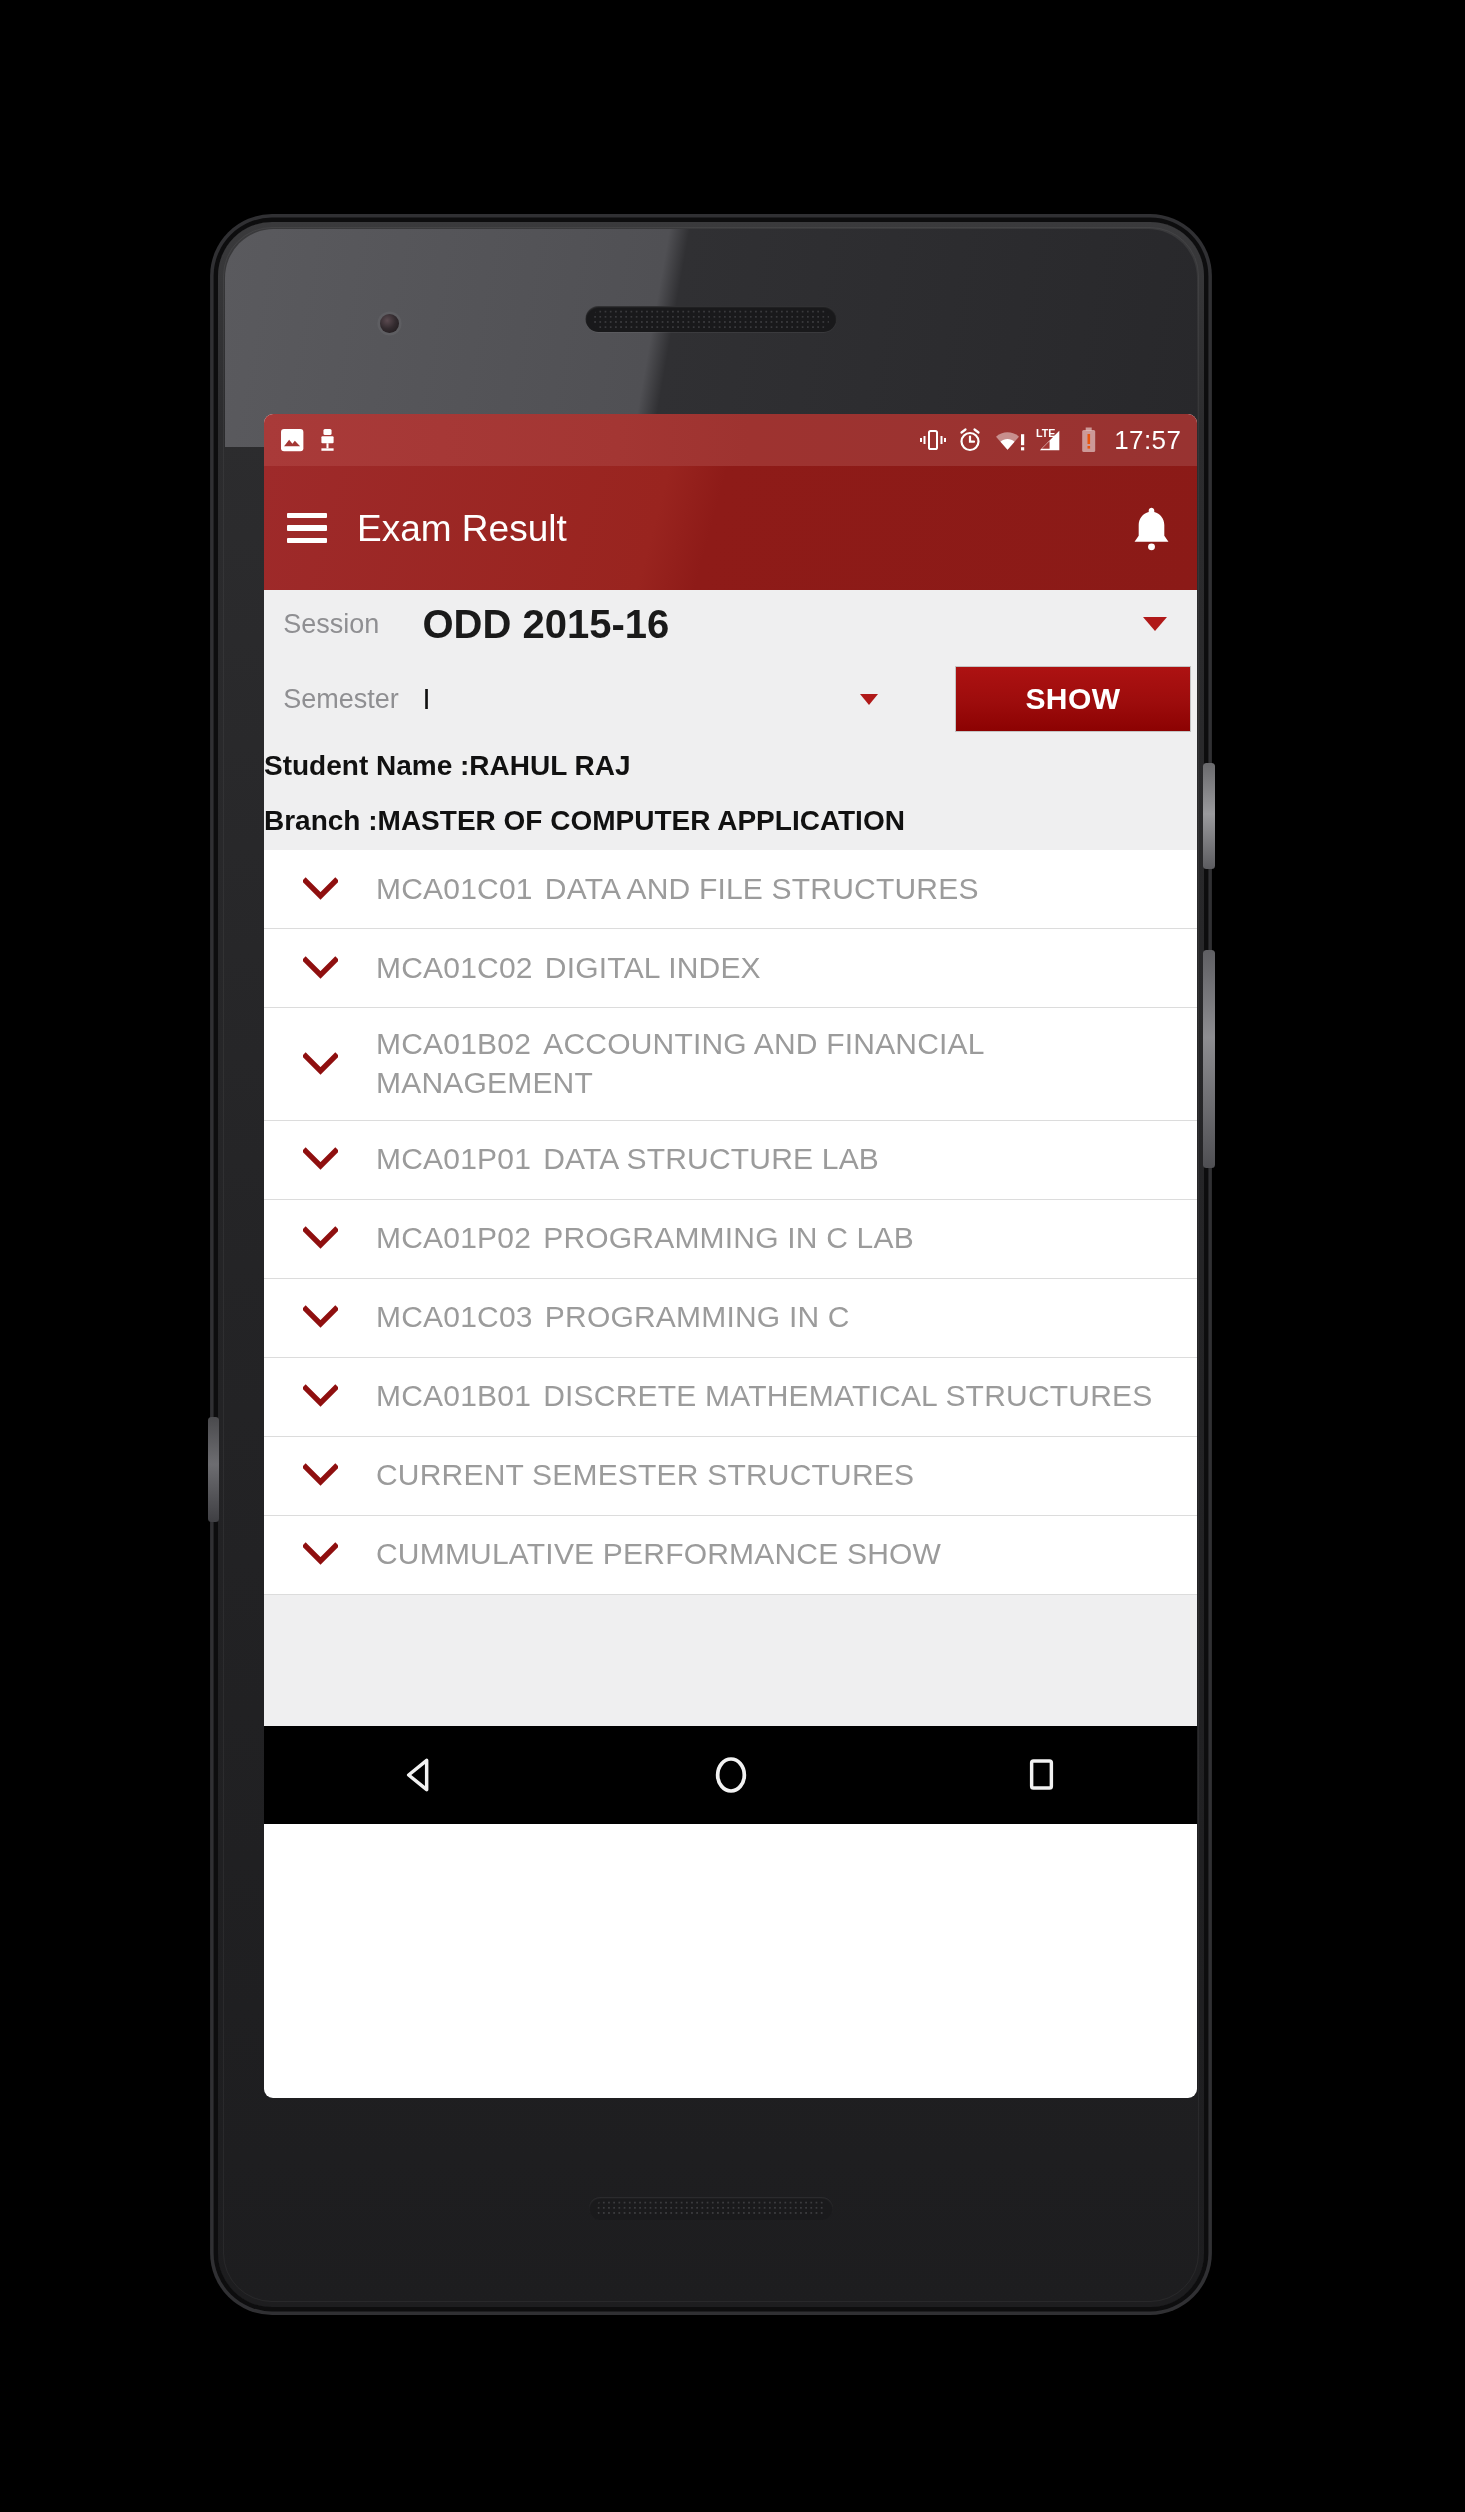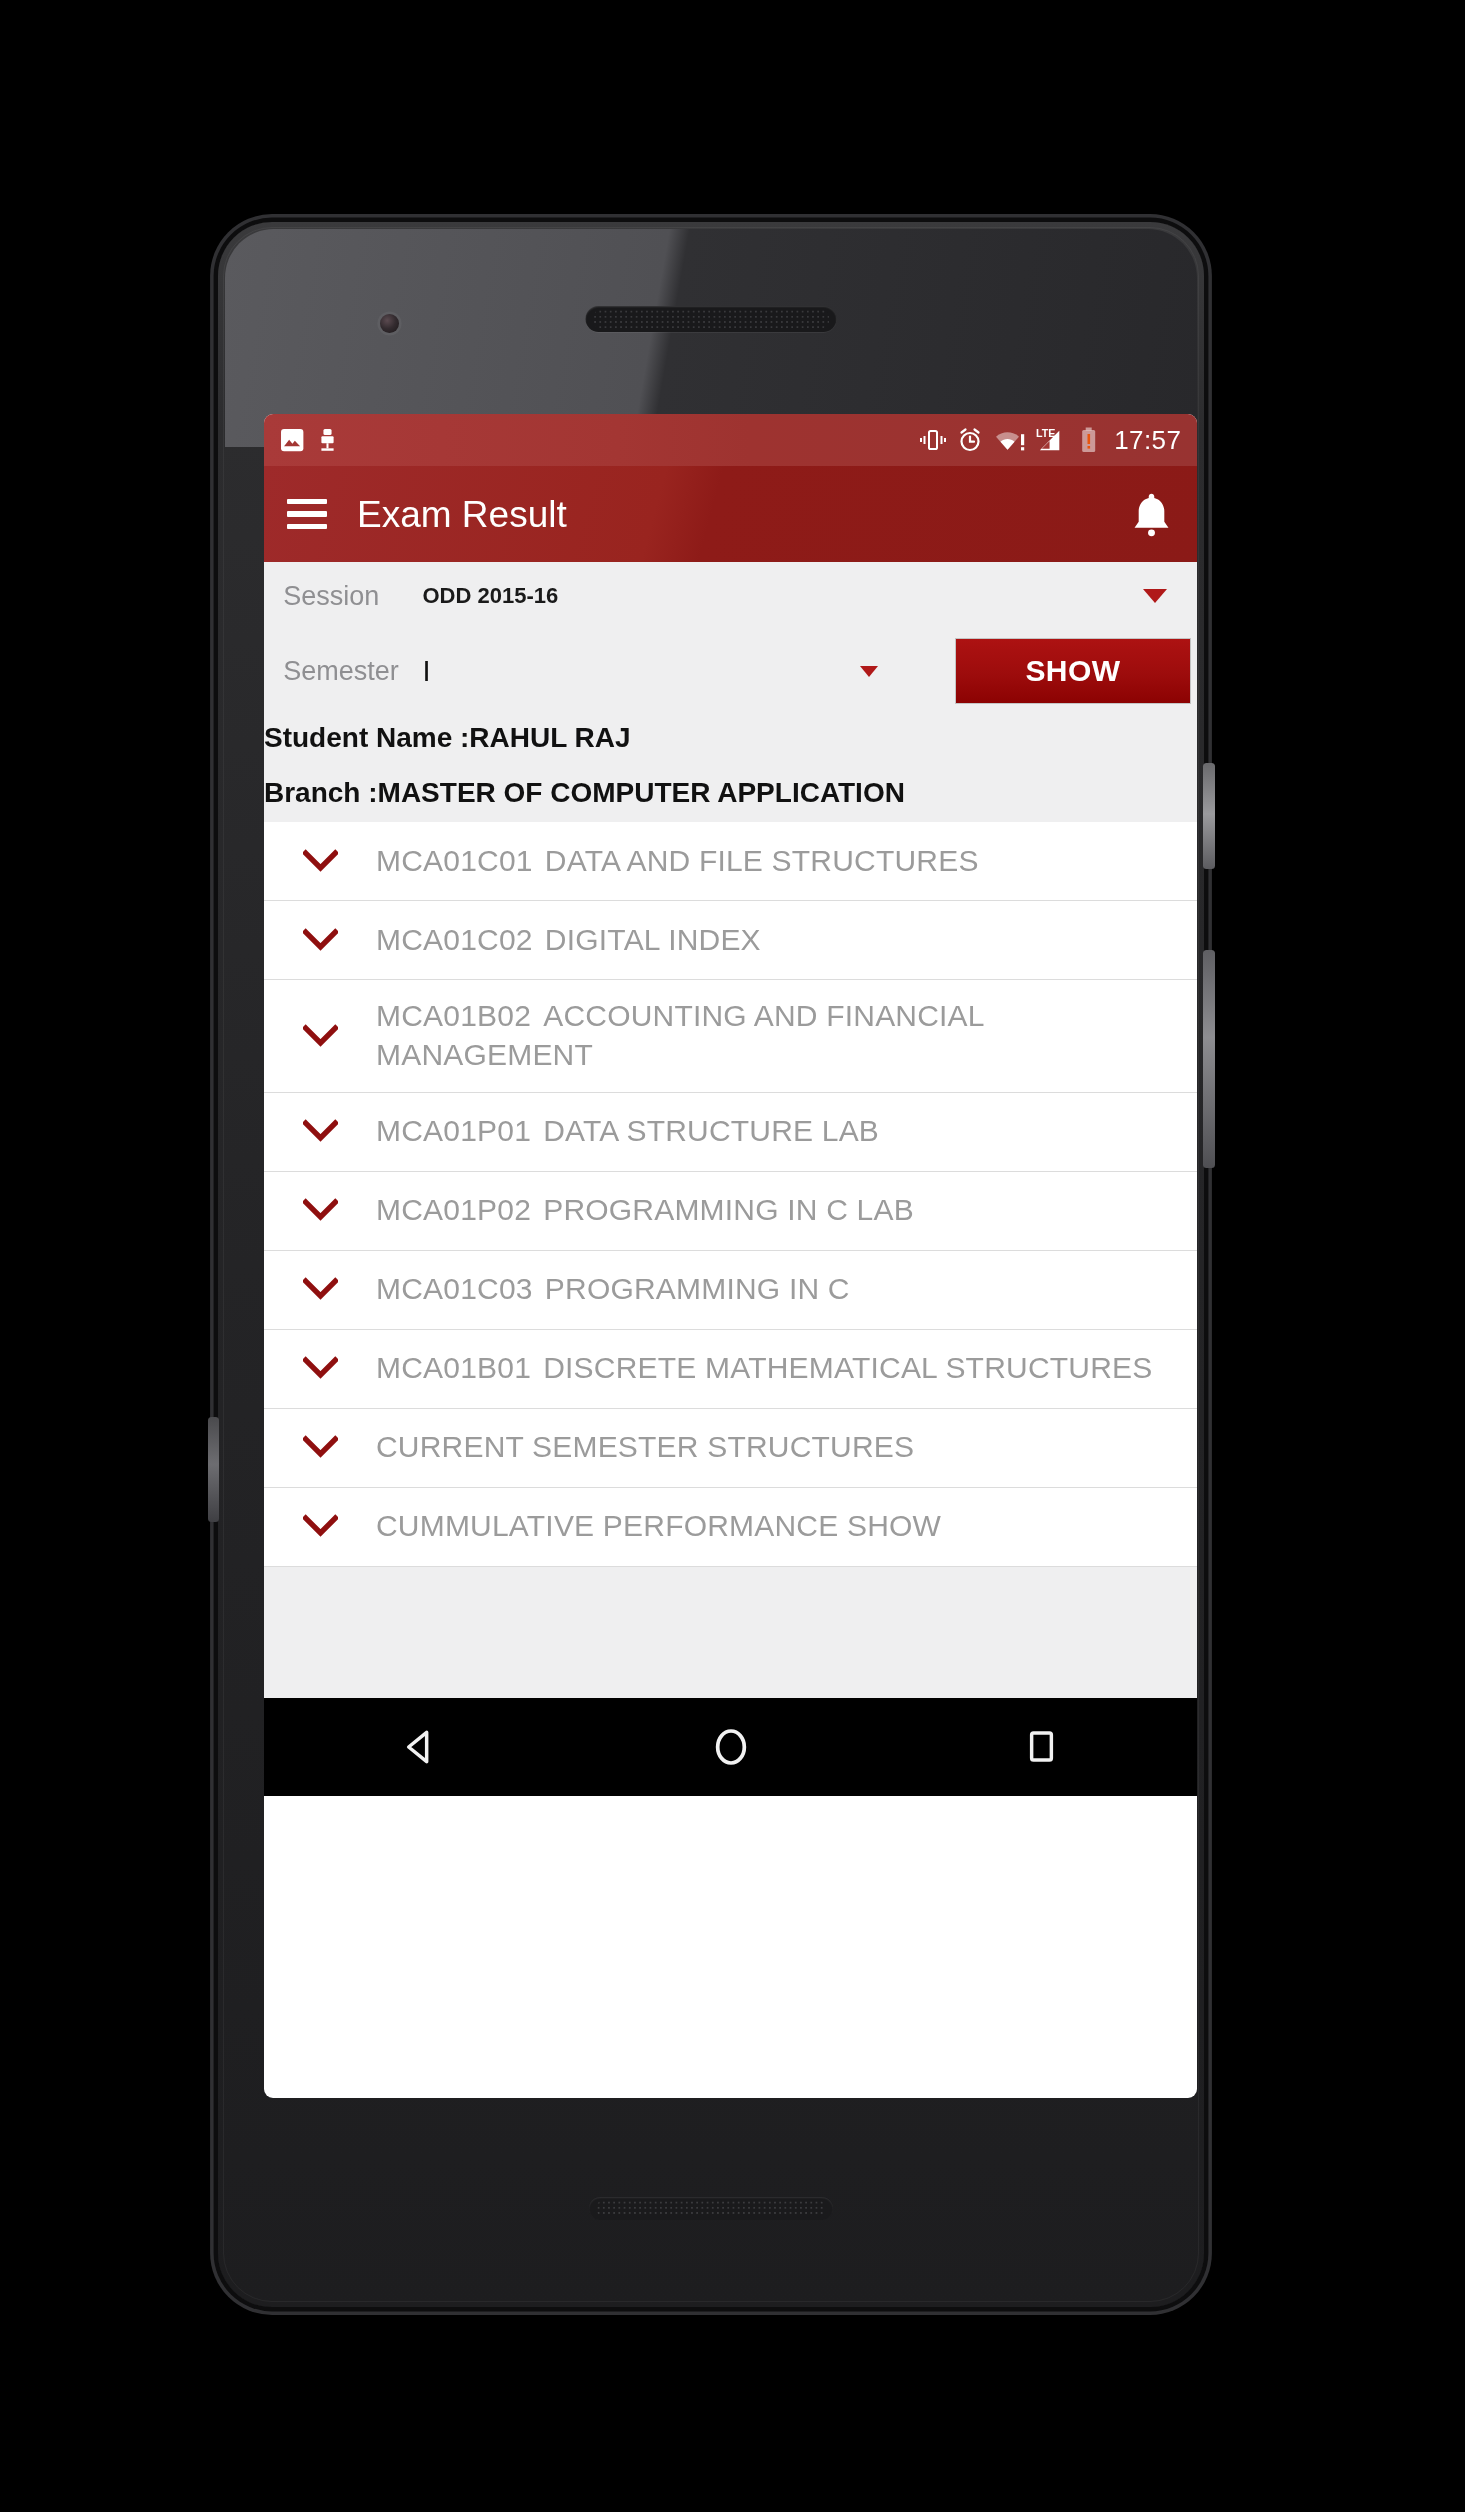--- a/index.html
+++ b/index.html
@@ -108,21 +108,21 @@
     margin-left:auto; display:flex; align-items:center; gap:11.3px;
   }
   .sb-icon{ display:block; }
   #status-time{
     color:#fff; font-size:26px; font-weight:400; letter-spacing:0.4px;
     margin-left:5.2px; line-height:1;
   }
 
   
   #app-bar{
-    height:96px; width:100%;
+    height:124px; width:100%;
     background:linear-gradient(105deg,#9e2a2a 0%,#99241f 42%,#8e1b18 48%,#8b1a17 100%);
     display:flex; align-items:center; padding:0 23px;
     position:relative;
   }
   #hamburger{
     width:40px; height:30px; display:flex; flex-direction:column;
     justify-content:space-between; cursor:pointer;
   }
   #hamburger span{ display:block; height:5.2px; background:#fff; border-radius:0.9px; }
   #app-title{
@@ -131,21 +131,21 @@
   #bell-icon{ margin-left:auto; width:45px; height:49px; position:relative; }
 
   
   #form-panel{ background:#efeff0; padding:0; }
   .form-row{ display:flex; align-items:center; position:relative; }
   #session-row{ height:68px; padding:0 0 0 10.5px; }
   .form-label{
     color:#8f8f92; font-size:27px; width:148px; flex:0 0 148px; padding-left:8.7px;
   }
   .form-value{
-    color:#1a1a1a; font-size:22px; font-weight:bold; flex:1;
+    color:#1a1a1a; font-size:40px; font-weight:bold; flex:1;
   }
   .caret-down{
     width:0;height:0;border-left:12.2px solid transparent;border-right:12.2px solid transparent;
     border-top:14px solid #b01919; margin-right:30px;
   }
   .caret-down.small{
     border-left:9.6px solid transparent;border-right:9.6px solid transparent;
     border-top:11.3px solid #b01919; margin-right:0;
   }
   #semester-row{ height:82px; padding:0 0 0 10.5px; }

